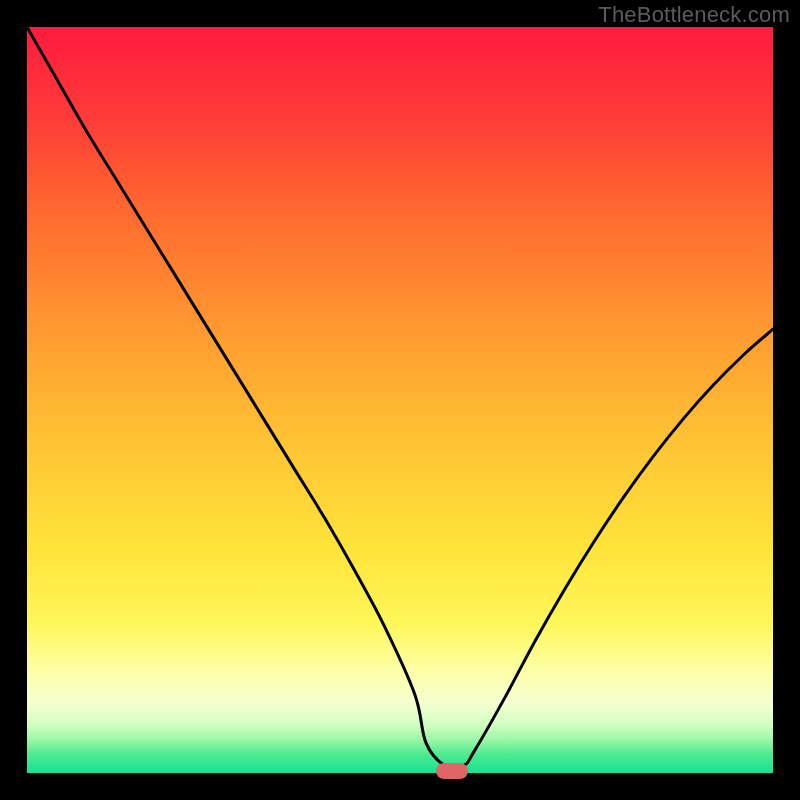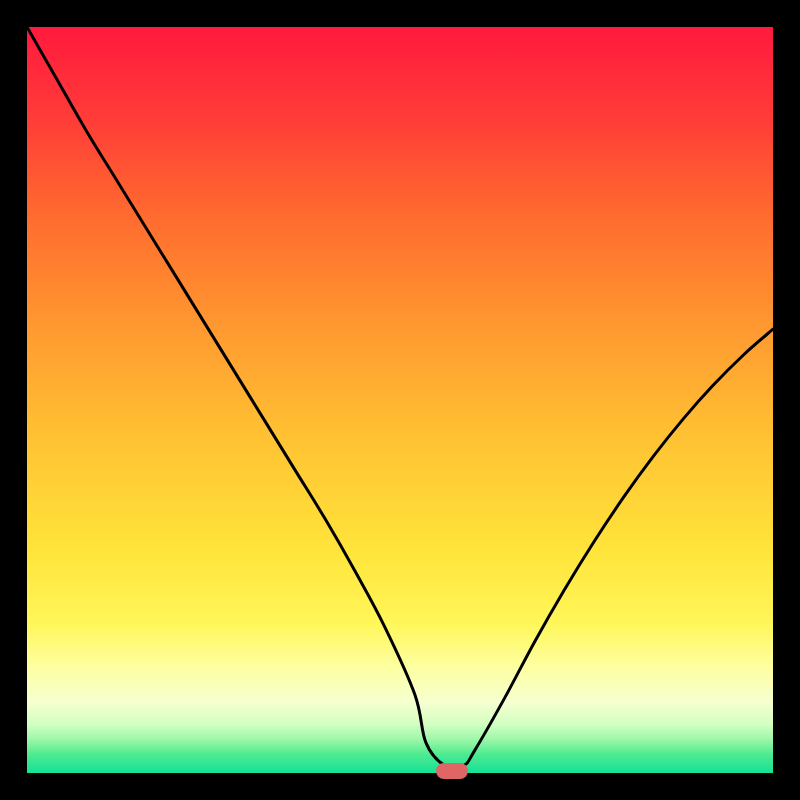--- a/index.html
+++ b/index.html
@@ -41,20 +41,21 @@
     height: 16px;
     border-radius: 8px;
     background: #e06666;
     z-index: 4;
   }
 </style>
 </head>
 <body>
 
 <div class="frame">
+  <div class="watermark">TheBottleneck.com</div>
 
   <svg class="plot" viewBox="0 0 746 746" preserveAspectRatio="none">
     <defs>
       <linearGradient id="bg-grad" x1="0" y1="0" x2="0" y2="1">
           <stop offset="0%" stop-color="#ff1a3e"></stop>
           <stop offset="12%" stop-color="#ff3b38"></stop>
           <stop offset="25%" stop-color="#ff6a2f"></stop>
           <stop offset="40%" stop-color="#ff9830"></stop>
           <stop offset="55.00000000000001%" stop-color="#ffc233"></stop>
           <stop offset="70%" stop-color="#ffe43a"></stop>

